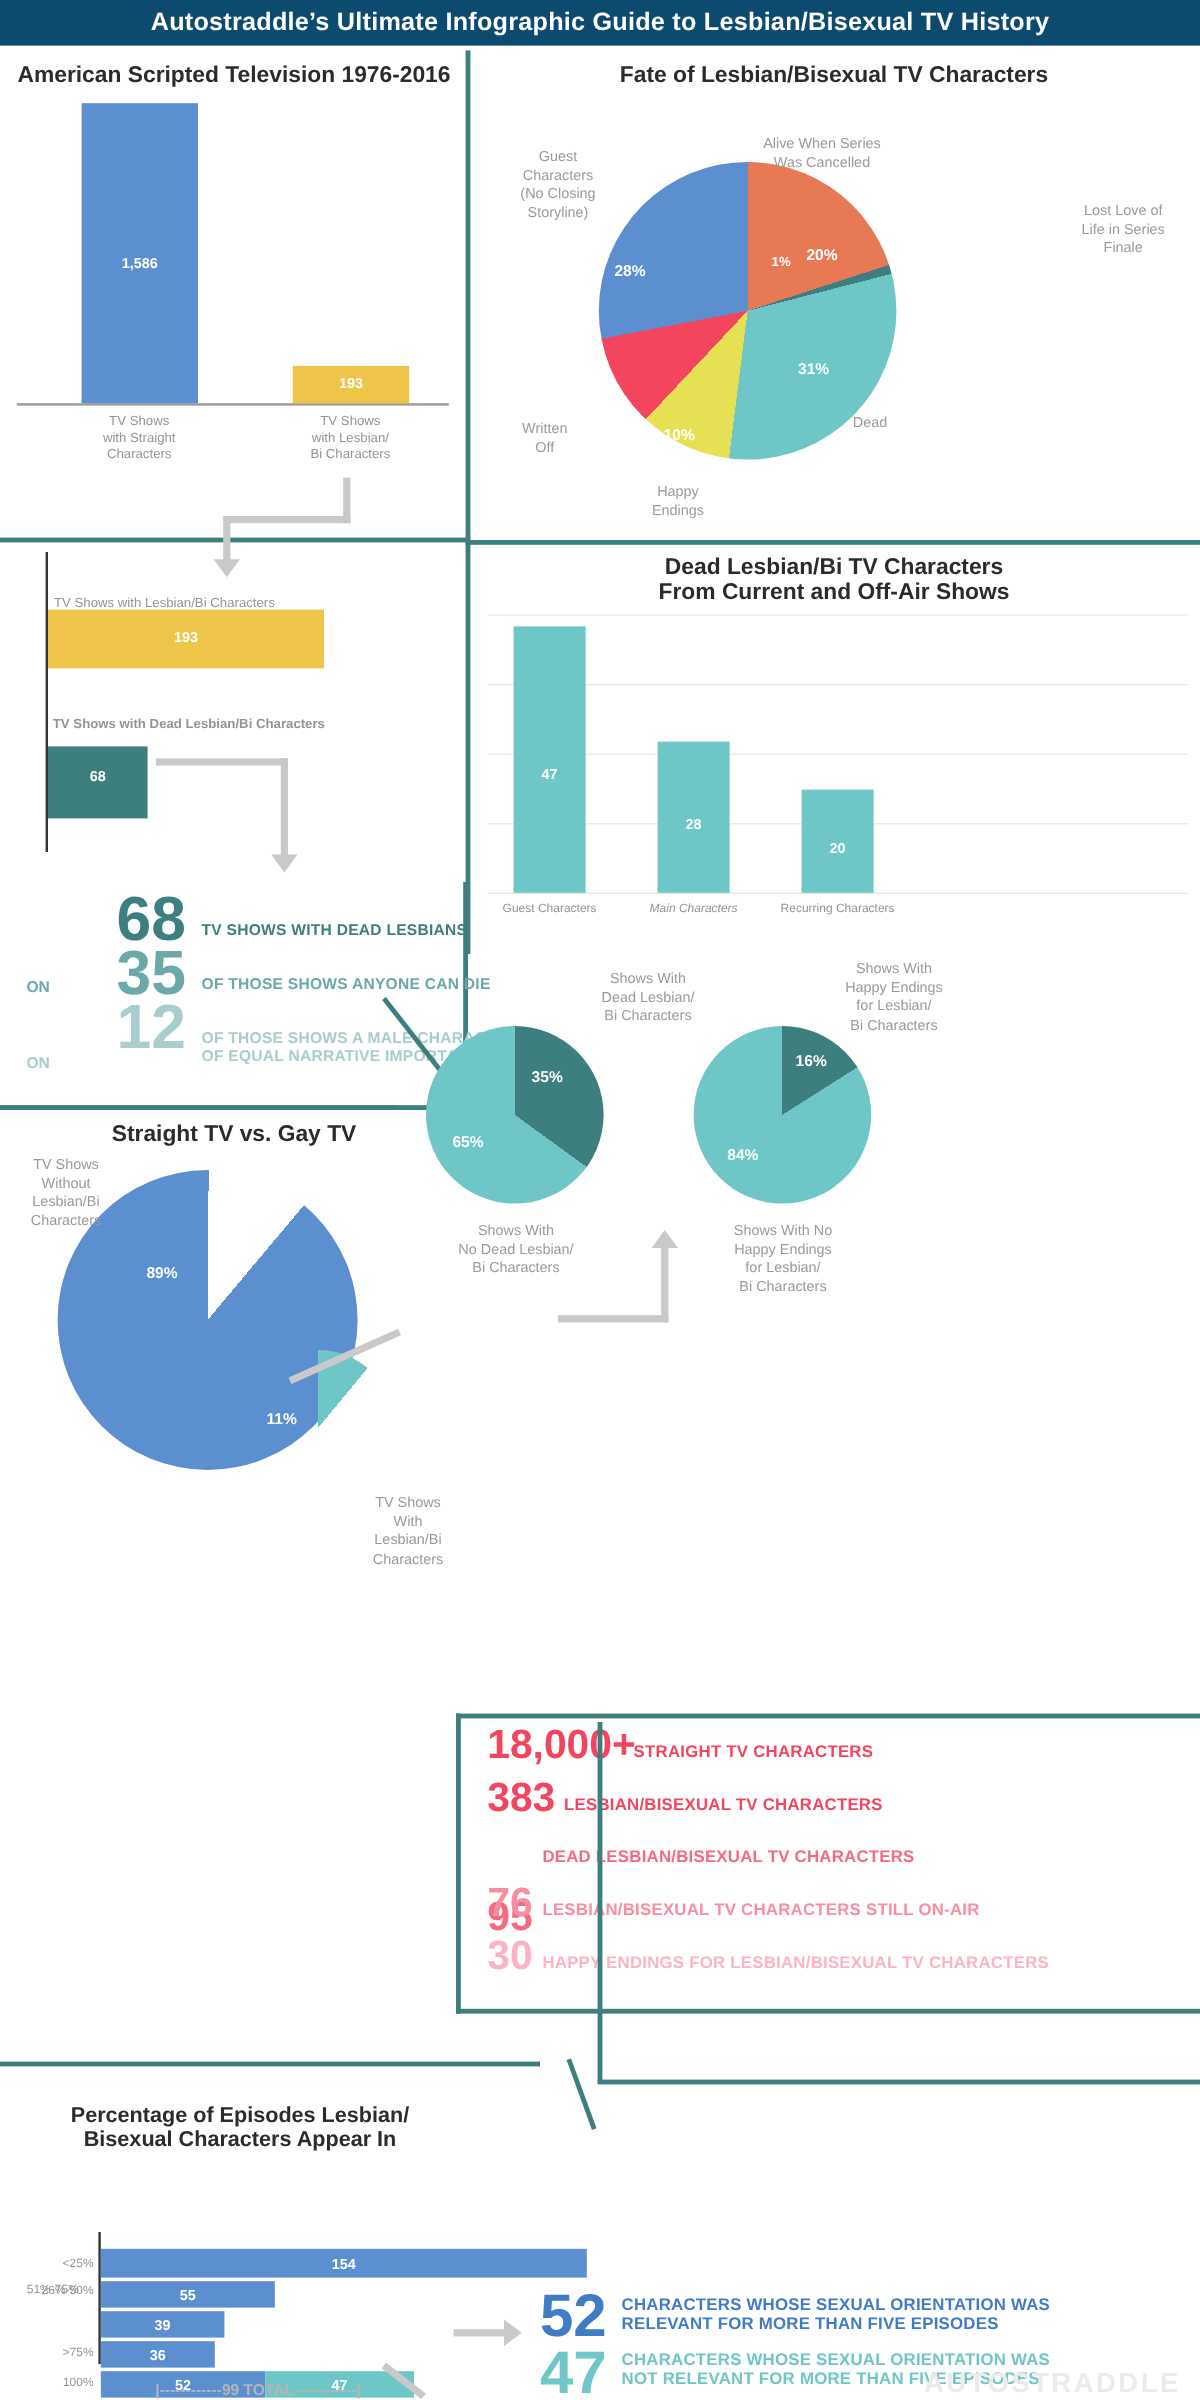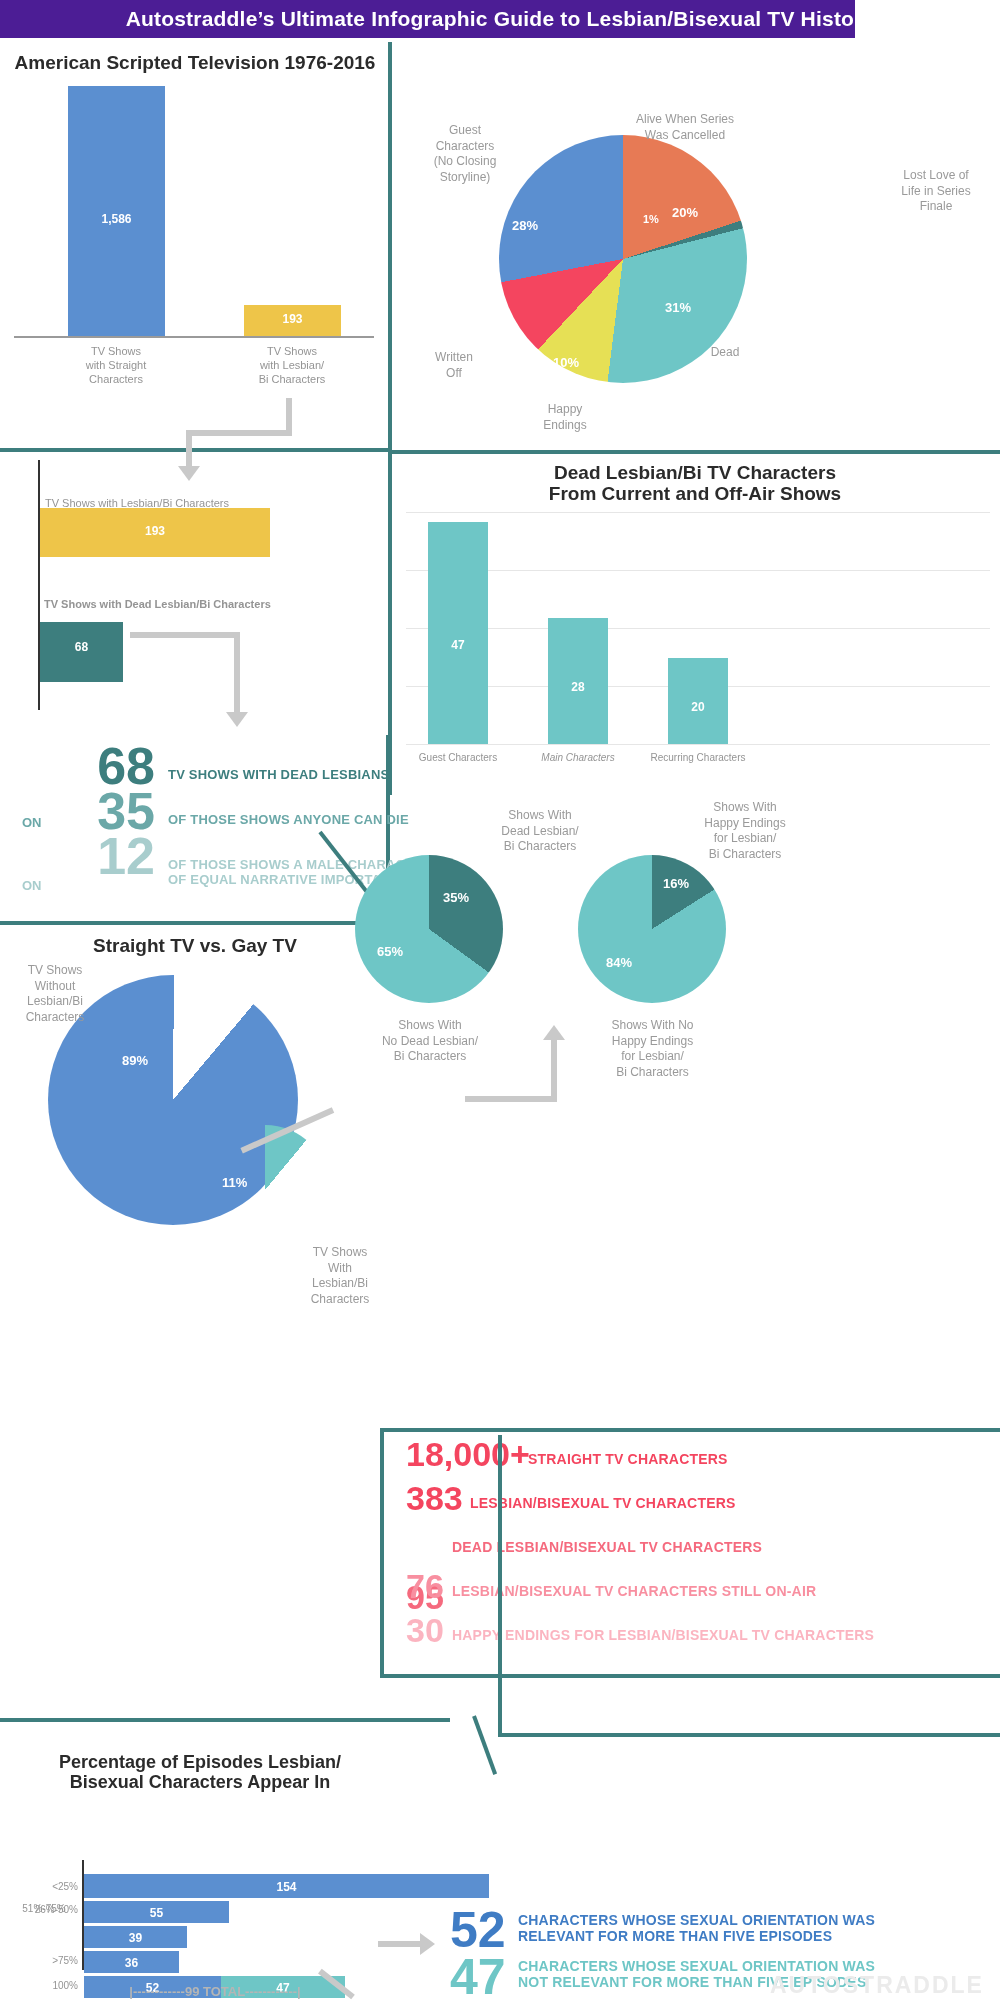--- a/index.html
+++ b/index.html
@@ -1,20 +1,20 @@
 <!DOCTYPE html>
 <html><head>
 <meta charset="utf-8">
 <style>
   html,body{margin:0;padding:0;background:#fff;}
   body{font-family:"Liberation Sans",sans-serif;}
   #page{position:relative;width:1000px;height:2000px;overflow:hidden;background:#fff;}
 
   
-  .header{position:absolute;left:0;top:0;width:855px;height:38px;background:#4c1d95;}
+  .header{position:absolute;left:0;top:0;width:1000px;height:38px;background:#0c4a6e;}
   .header .htitle{position:absolute;left:0;top:0;width:1000px;height:38px;line-height:38px;
     text-align:center;color:#fff;font-size:21px;font-weight:bold;letter-spacing:.2px;
     font-family:"Liberation Sans Narrow","Liberation Sans",sans-serif;}
 
   
   .chart-title{position:absolute;text-align:center;color:#2b2b2b;font-weight:bold;
      font-family:"Liberation Sans Narrow","Liberation Sans",sans-serif;line-height:1.12;}
   .axis-label{position:absolute;color:#949494;font-size:11px;text-align:center;line-height:1.25;}
   .barval{position:absolute;color:#fff;font-weight:bold;font-size:12px;text-align:center;}
   .thin-axis{position:absolute;background:#9a9a9a;}
@@ -90,20 +90,21 @@
     </div>
   </div>
 
   <div class="aline" style="left:286px;top:398px;width:6px;height:38px;"></div>
   <div class="aline" style="left:186px;top:430px;width:106px;height:6px;"></div>
   <div class="aline" style="left:186px;top:430px;width:6px;height:38px;"></div>
   <div class="ahead down" style="left:178px;top:466px;"></div>
 
   <div>
     <div class="chart-title" style="left:400px;top:52px;width:590px;font-size:19px;">
+      <div>Fate of Lesbian/Bisexual TV Characters</div>
     </div>
 
     <div class="pie" style="left:499px;top:135px;width:248px;height:248px;
          background:conic-gradient(
             #e77a55 0deg 72deg,
             #3d7e7e 72deg 75.6deg,
             #6ec6c6 75.6deg 187.2deg,
             #e6e055 187.2deg 223.2deg,
             #f4455f 223.2deg 259.2deg,
             #5b8fd0 259.2deg 360deg);"></div>

